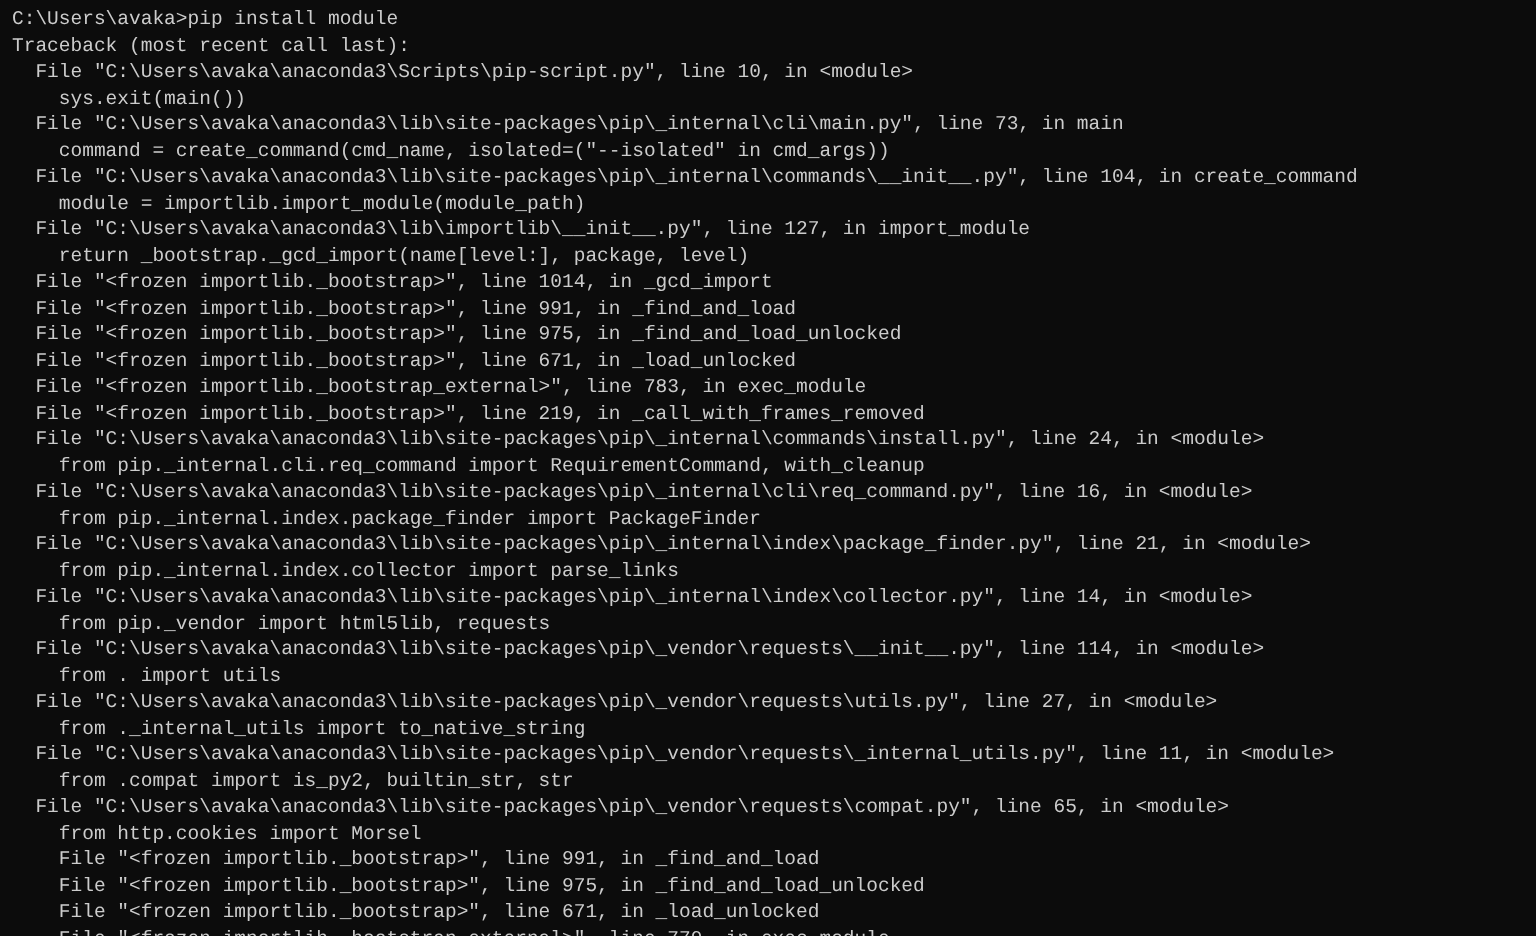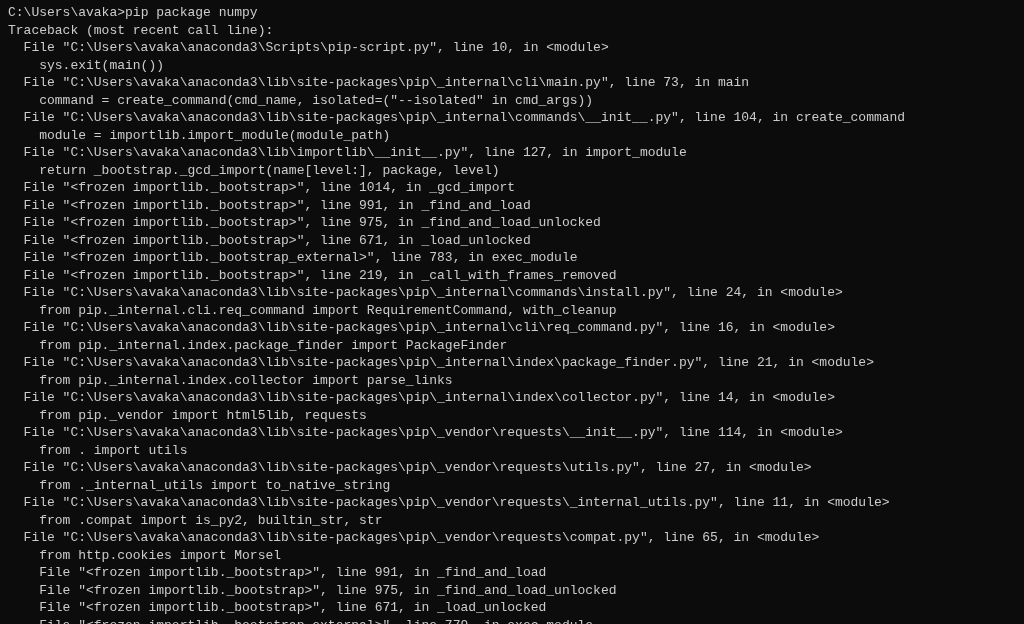--- a/index.html
+++ b/index.html
@@ -21,22 +21,22 @@
     width: 100%;
     height: 100%;
   }
   .line {
     white-space: pre;
   }
 </style>
 </head>
 <body>
 
-<div class="terminal"><span class="line"><span>C:\Users\avaka&gt;</span><span>pip package numpy</span></span>
-<span class="line">Traceback (most recent call line):</span>
+<div class="terminal"><span class="line"><span>C:\Users\avaka&gt;</span><span>pip install module</span></span>
+<span class="line">Traceback (most recent call last):</span>
 <span id="frames">  File "C:\Users\avaka\anaconda3\Scripts\pip-script.py", line 10, in &lt;module&gt;
     sys.exit(main())
   File "C:\Users\avaka\anaconda3\lib\site-packages\pip\_internal\cli\main.py", line 73, in main
     command = create_command(cmd_name, isolated=("--isolated" in cmd_args))
   File "C:\Users\avaka\anaconda3\lib\site-packages\pip\_internal\commands\__init__.py", line 104, in create_command
     module = importlib.import_module(module_path)
   File "C:\Users\avaka\anaconda3\lib\importlib\__init__.py", line 127, in import_module
     return _bootstrap._gcd_import(name[level:], package, level)
   File "&lt;frozen importlib._bootstrap&gt;", line 1014, in _gcd_import
   File "&lt;frozen importlib._bootstrap&gt;", line 991, in _find_and_load

